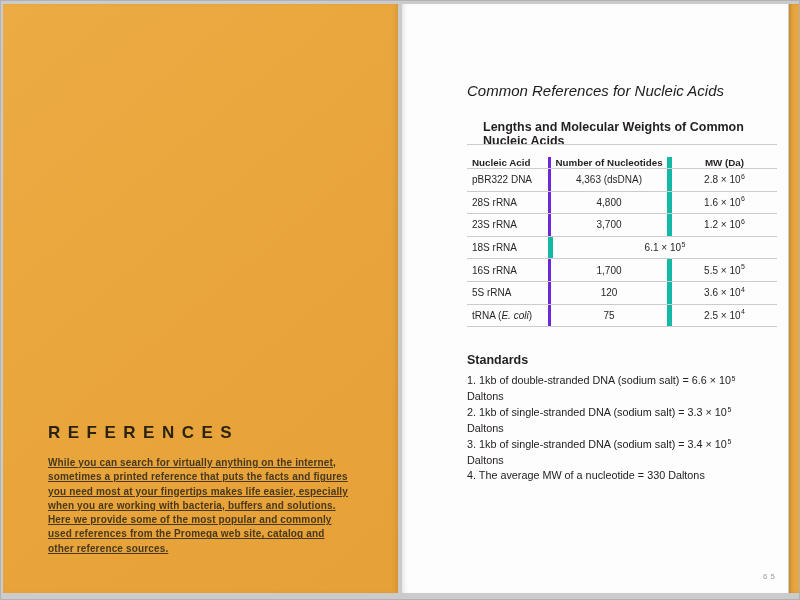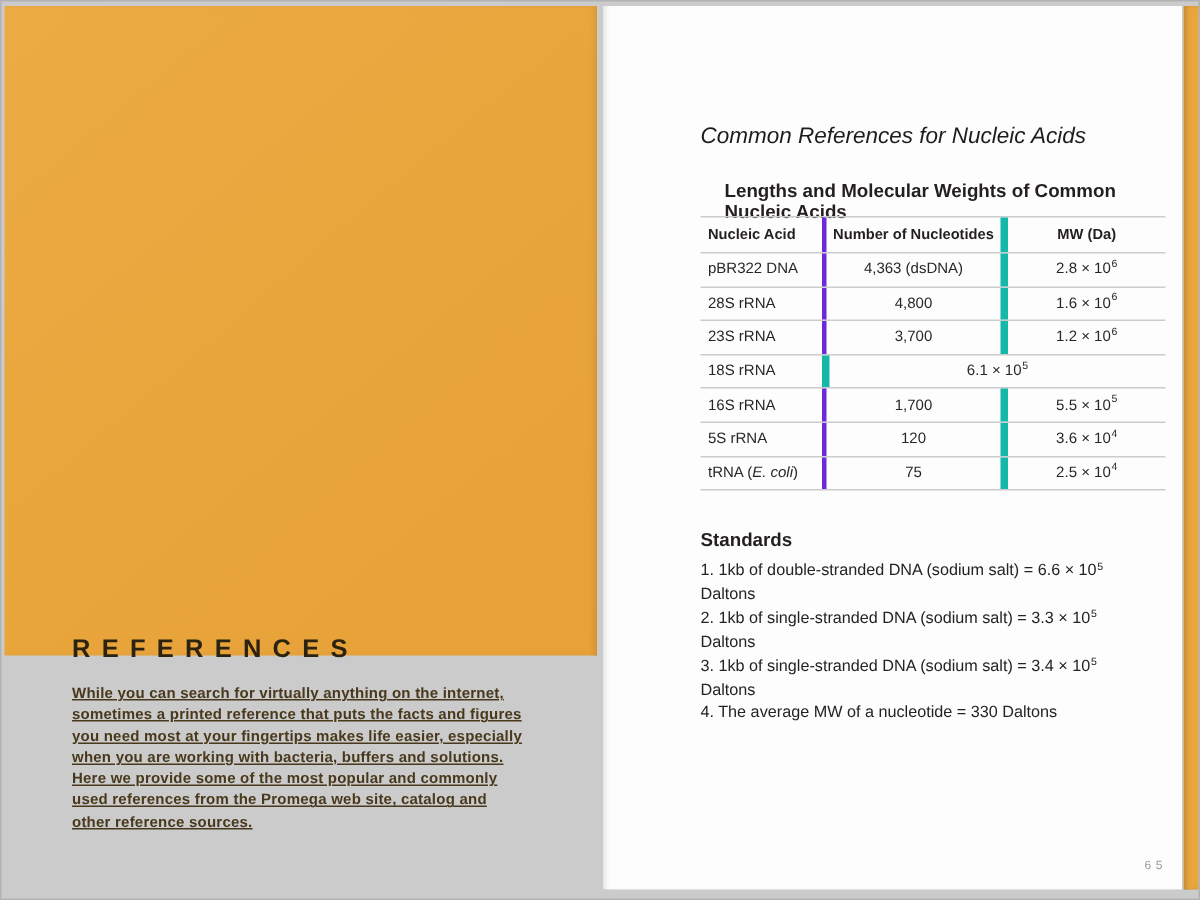--- a/index.html
+++ b/index.html
@@ -3,21 +3,21 @@
 <meta charset="utf-8">
 <style>
   html,body { margin:0; padding:0; background:#cdcdcd; }
   .canvas {
     position:relative; width:800px; height:600px; overflow:hidden;
     background:#cbcbcb; border:1px solid #b2b2b2; box-sizing:border-box;
     font-family:"Liberation Sans", sans-serif;
   }
   
   .page-left {
-    position:absolute; left:2px; top:3px; width:395px; height:433px;
+    position:absolute; left:2px; top:3px; width:395px; height:589px;
     background:linear-gradient(140deg,#ecab43 0%, #e9a63d 45%, #e6a138 100%);
     box-shadow:inset -4px 0 6px -4px rgba(90,60,10,0.25);
   }
   .ref-title {
     position:absolute; left:45px; top:419px; margin:0;
     font-size:17px; font-weight:bold; letter-spacing:7.5px;
     color:#2b2310;
   }
   .intro {
     position:absolute; left:45px; top:452px; width:330px;
@@ -41,21 +41,21 @@
   }
   .tbl-title {
     position:absolute; left:65px; top:100px; margin:16px;
     font-size:12.5px; font-weight:bold; color:#231f20;
   }
   .tbl {
     position:absolute; left:65px; top:140px; width:310px;
     border-top:1px solid #cccccc; color:#2a2627;
   }
   .thr, .trow { display:flex; border-bottom:1px solid #cccccc; align-items:stretch; }
-  .thr { height:23px; }
+  .thr { height:23px;align-items:flex-end; }
   .trow { height:21.6px; }
   .cell { display:flex; align-items:center; box-sizing:border-box; font-size:10px; }
   .c1 { width:81px; padding-left:5px; justify-content:flex-start; }
   .c2 { width:119px; justify-content:center; border-left:3px solid #6d28d9; }
   .c3 { flex:1; justify-content:center; border-left:5px solid #14b8a6; }
   .hc { font-weight:bold; font-size:9.8px; color:#231f20; }
   .supx { font-size:7px; position:relative; top:-3.5px; margin-left:0.5px; }
   .std-title {
     position:absolute; left:65px; top:349px; margin:0;
     font-size:12.5px; font-weight:bold; color:#231f20;

